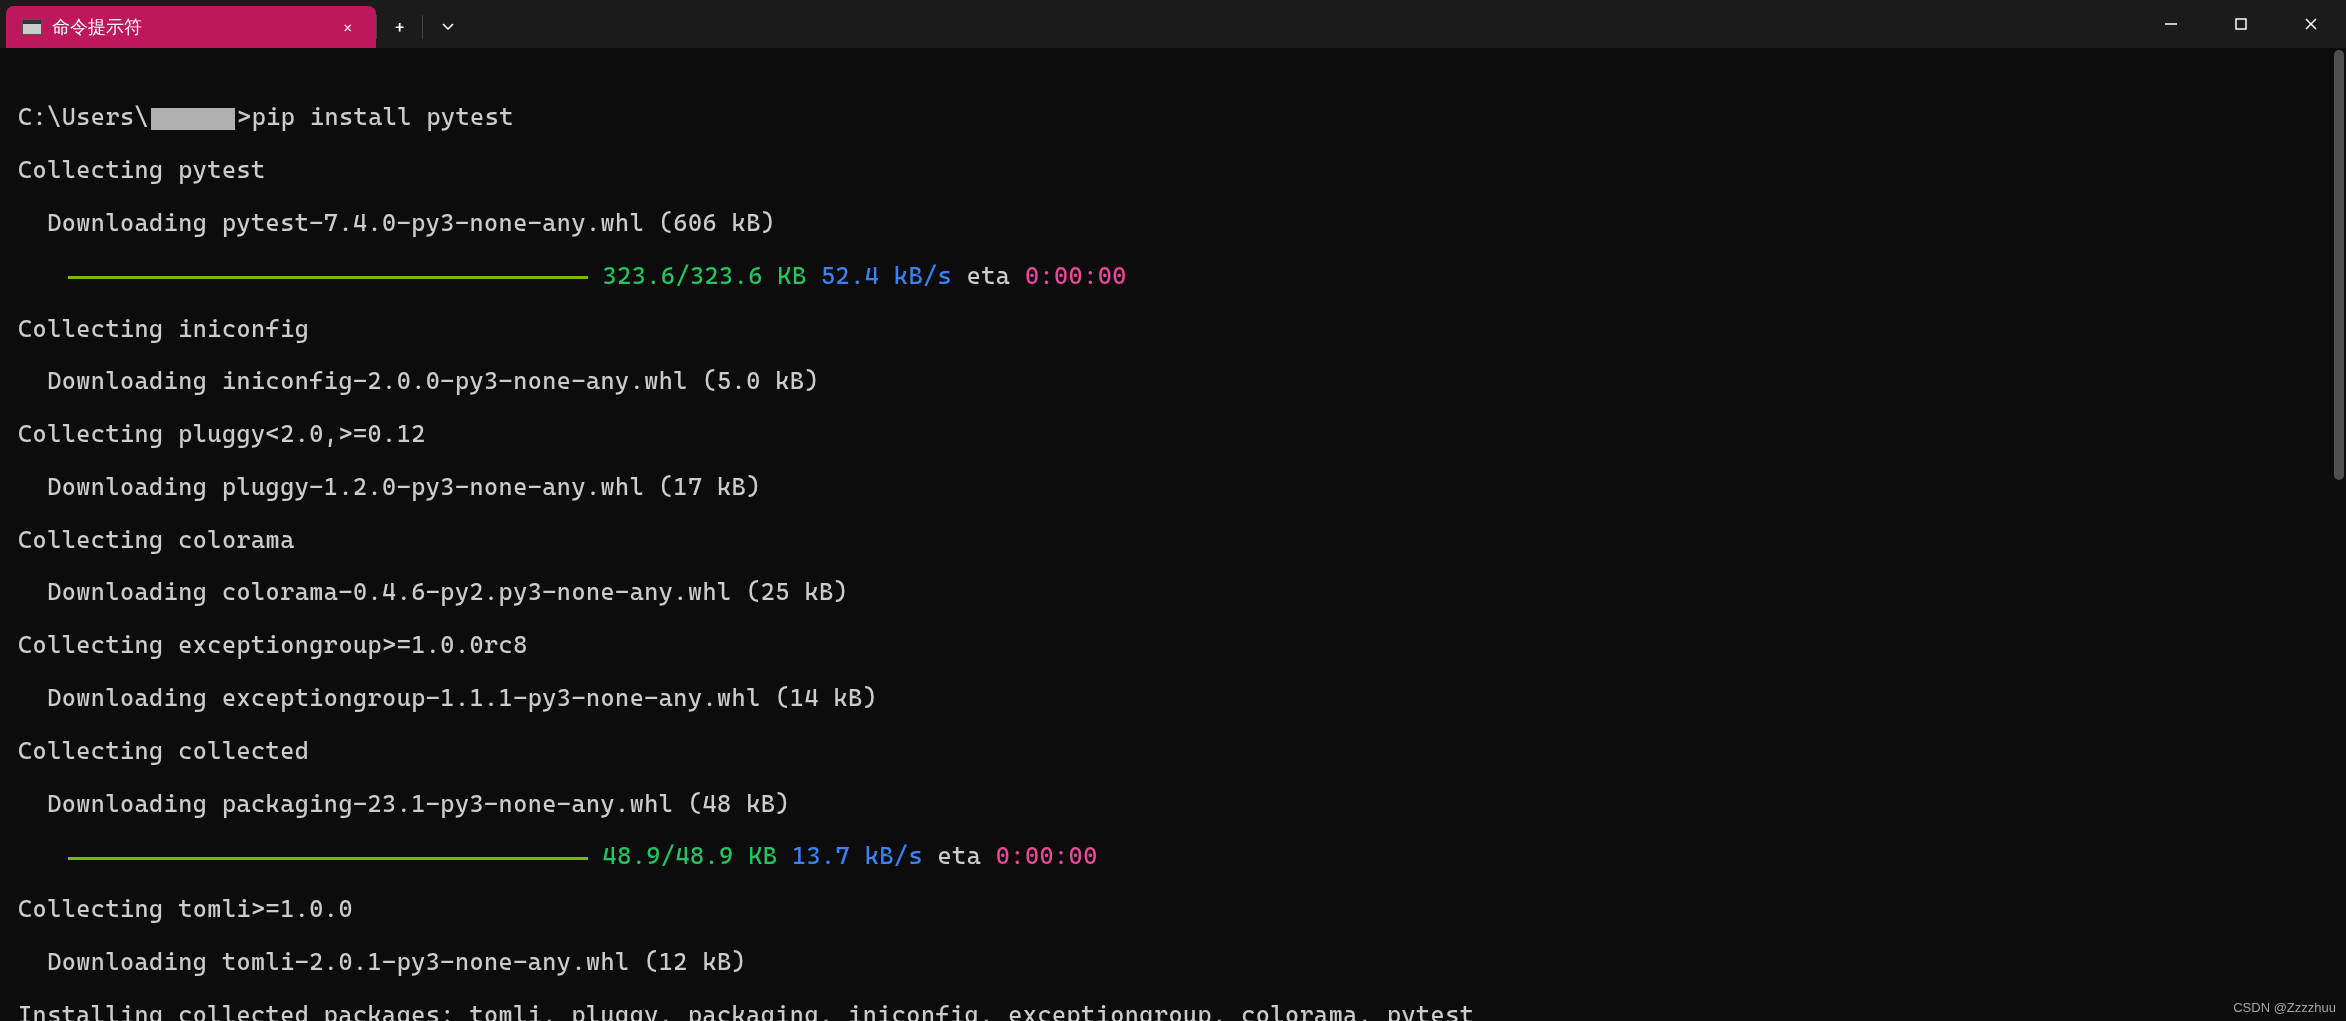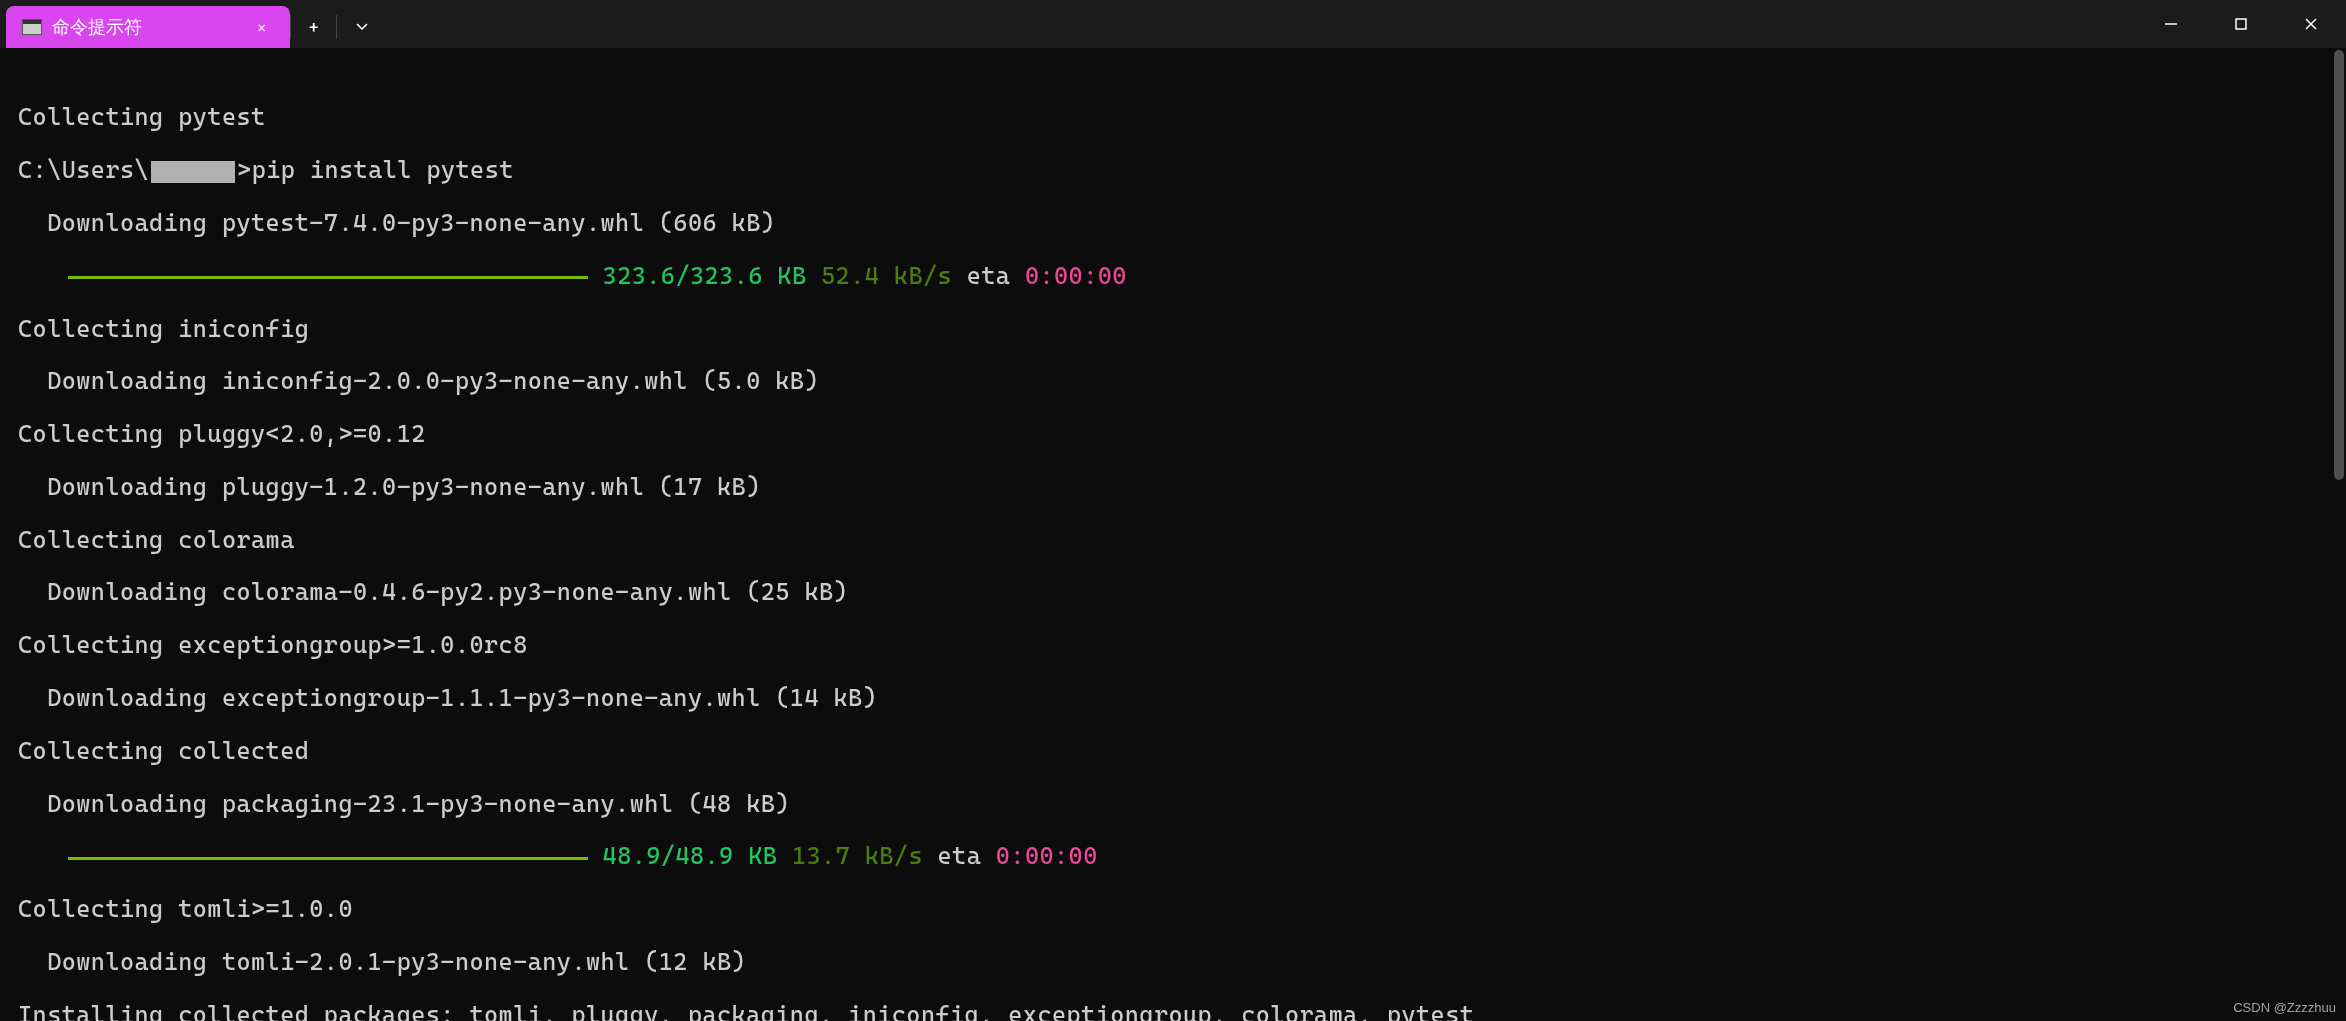--- a/index.html
+++ b/index.html
@@ -18,26 +18,26 @@
     .titlebar {
       height: 48px;
       background: #1b1b1b;
       display: flex;
       align-items: stretch;
       position: relative;
     }
     .tab {
       display: flex;
       align-items: center;
-      background: #d946ef;
+      background: #be185d;
       border-radius: 8px 8px 0 0;
       padding: 0 16px;
       margin-left: 6px;
       margin-top: 6px;
-      width: 284px;
+      width: 370px;
       gap: 10px;
       position: relative;
     }
     .tab-icon {
       width: 20px;
       height: 16px;
       background: #cccccc;
       border: 1px solid #555;
       position: relative;
     }
@@ -125,21 +125,21 @@
     .progress-bar {
       display: inline-block;
       height: 3px;
       background: #76b900;
       vertical-align: middle;
       margin-left: 50px;
     }
     .pb1 { width: 520px; }
     .pb2 { width: 520px; }
     .green { color: #22c55e; }
-    .red { color: #4d7c0f; }
+    .red { color: #3b82f6; }
     .teal { color: #ec4899; }
     .watermark {
       position: absolute;
       bottom: 6px;
       right: 10px;
       color: #a3a3a3;
       font-size: 13px;
       font-family: sans-serif;
     }
     .scrollbar {
@@ -199,22 +199,22 @@
     <div class="win-btn">
       <svg viewBox="0 0 14 14">
           <line x1="2" y1="2" x2="12" y2="12"></line>
           <line x1="12" y1="2" x2="2" y2="12"></line>
         </svg>
     </div>
   </div>
 </div>
 
 <div class="terminal">
+<div class="term-line"><span>C:\Users\</span><span class="path-redact"></span><span>&gt;</span><span>pip install pytest</span></div>
 <div class="term-line">Collecting pytest</div>
-<div class="term-line"><span>C:\Users\</span><span class="path-redact"></span><span>&gt;</span><span>pip install pytest</span></div>
 <div class="term-line">  Downloading pytest-7.4.0-py3-none-any.whl (606 kB)</div>
 <div class="term-line"><span class="progress-bar pb1"></span><span class="green"> 323.6/323.6 KB</span><span class="red"> 52.4 kB/s</span><span> eta </span><span class="teal">0:00:00</span></div>
 <div class="term-line">Collecting iniconfig</div>
 <div class="term-line">  Downloading iniconfig-2.0.0-py3-none-any.whl (5.0 kB)</div>
 <div class="term-line">Collecting pluggy&lt;2.0,&gt;=0.12</div>
 <div class="term-line">  Downloading pluggy-1.2.0-py3-none-any.whl (17 kB)</div>
 <div class="term-line">Collecting colorama</div>
 <div class="term-line">  Downloading colorama-0.4.6-py2.py3-none-any.whl (25 kB)</div>
 <div class="term-line">Collecting exceptiongroup&gt;=1.0.0rc8</div>
 <div class="term-line">  Downloading exceptiongroup-1.1.1-py3-none-any.whl (14 kB)</div>

